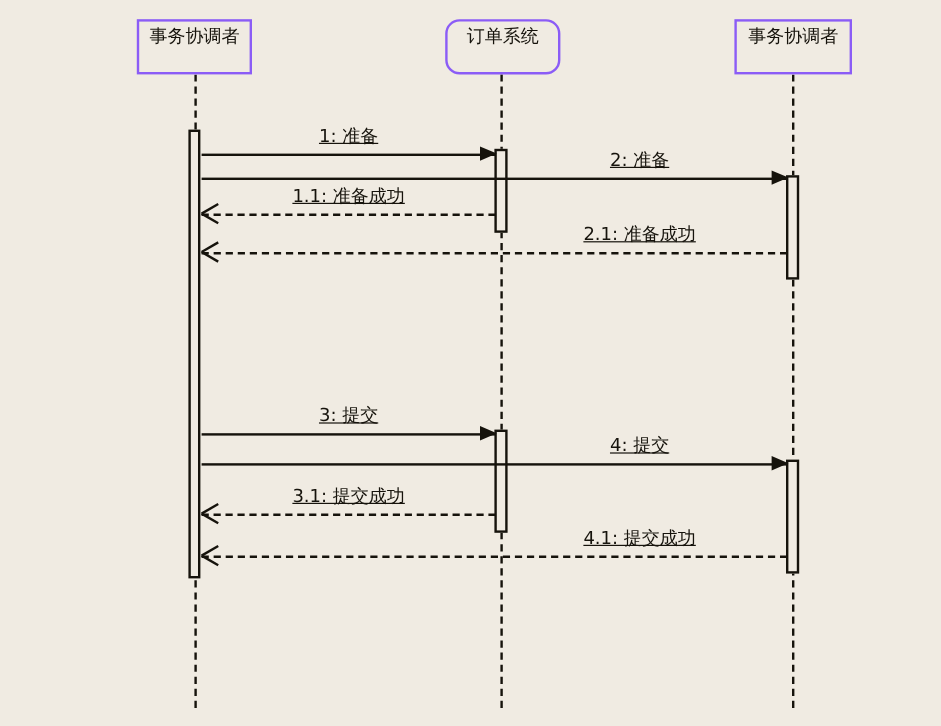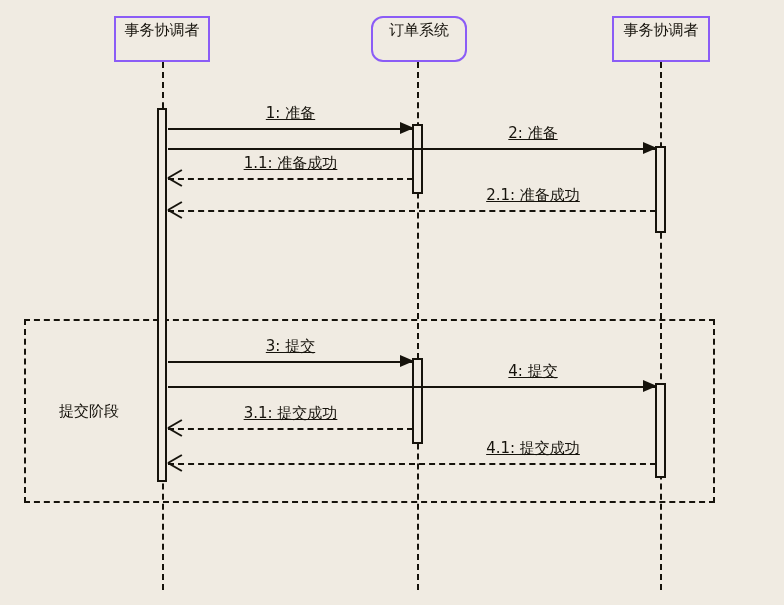--- a/index.html
+++ b/index.html
@@ -106,23 +106,20 @@
 </style>
 </head>
 <body>
 
 <div class="canvas">
 
   <div class="lifeline ll-1"></div>
   <div class="lifeline ll-2"></div>
   <div class="lifeline ll-3"></div>
 
-  <div class="frame frame-2">
-    <span class="frame-label">提交阶段</span>
-  </div>
 
   <div class="actor actor-1">
     <span>事务协调者</span>
   </div>
   <div class="actor actor-2">
     <span>订单系统</span>
   </div>
   <div class="actor actor-3">
     <span>事务协调者</span>
   </div>

